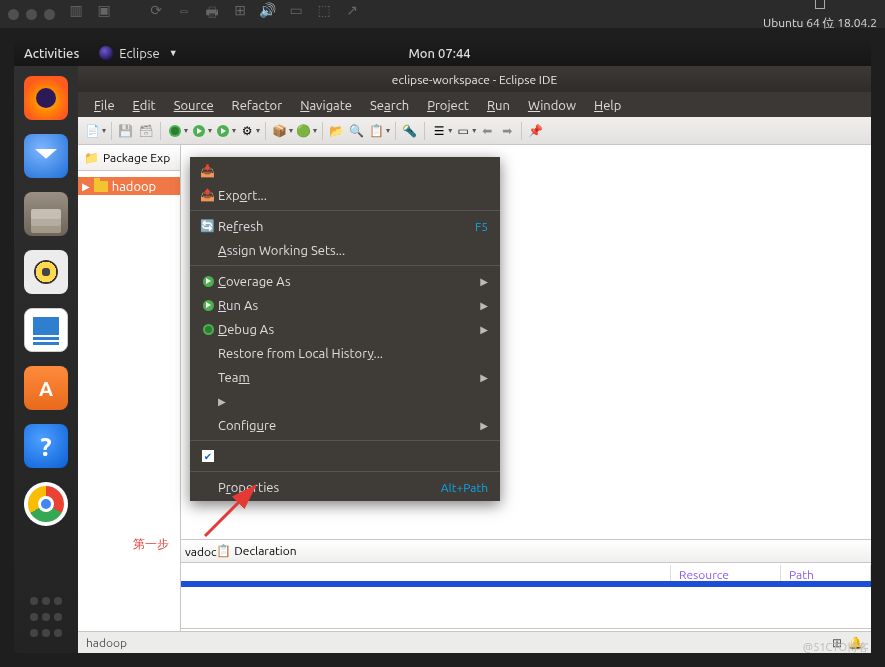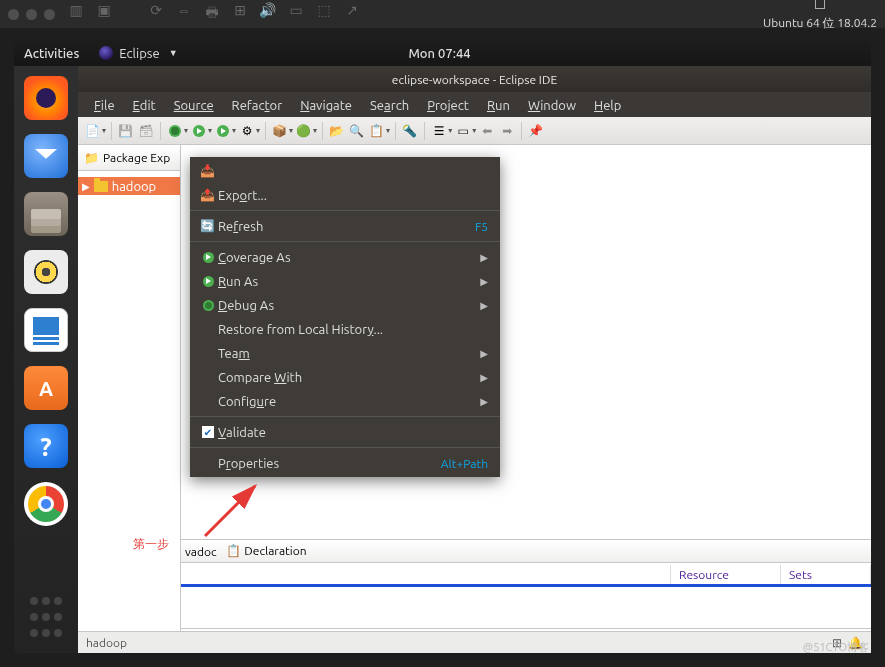--- a/index.html
+++ b/index.html
@@ -75,23 +75,23 @@
   .pkg-tree{flex:1;padding-top:6px;font-size:13px;}
   .tree-item{display:flex;align-items:center;gap:4px;padding:2px 4px;}
   .tree-item.selected{background:#f07746;color:#fff;}
   .tree-arrow{font-size:10px;}
   .folder-icon{width:14px;height:11px;background:#f4c430;border-radius:1px;position:relative;}
   .folder-icon::before{content:"";position:absolute;top:-3px;left:0;width:6px;height:3px;background:#f4c430;border-radius:1px 1px 0 0;}
 
   .annotation{position:absolute;left:55px;bottom:100px;color:#e53935;font-size:12px;font-family:"SimSun",serif;}
 
   .editor-area{flex:1;background:#fff;position:relative;}
-  .bottom-tabs{position:absolute;bottom:90px;right:0;left:0;height:24px;border-top:1px solid #c9c7c5;border-bottom:1px solid #c9c7c5;background:linear-gradient(#fff,#f0efee);display:flex;align-items:center;padding-left:4px;font-size:12px;gap:10px;}
+  .bottom-tabs{position:absolute;bottom:90px;right:0;left:0;height:24px;border-top:1px solid #c9c7c5;border-bottom:1px solid #c9c7c5;background:linear-gradient(#fff,#f0efee);display:flex;align-items:center;padding-left:4px;font-size:12px;}
   .bottom-table{position:absolute;bottom:24px;right:0;left:0;height:64px;border-bottom:1px solid #c9c7c5;}
-  .table-header{height:22px;display:flex;border-bottom:3px solid #1d4ed8;font-size:12px;color:#4c1d95;}
+  .table-header{height:22px;display:flex;border-bottom:6px solid #1d4ed8;font-size:12px;color:#8b5cf6;}
   .table-header div{padding:3px 8px;border-right:1px solid #ddd;}
   .th-desc{flex:1;}
   .th-res{width:110px;}
   .th-path{width:90px;}
 
   .statusbar{position:absolute;bottom:14px;left:78px;right:14px;height:22px;background:#ececeb;border-top:1px solid #c9c7c5;display:flex;align-items:center;padding:0 8px;font-size:12px;color:#555;}
   .statusbar .sep{margin:0 auto;}
 
   
   .context-menu{position:absolute;left:190px;top:157px;width:310px;background:#3f3c38;color:#ddd;font-size:13px;
@@ -248,21 +248,21 @@
 
     <div class="editor-area">
       <div class="bottom-tabs">
         <span><span>vadoc</span></span>
         <span>📋 <span>Declaration</span></span>
       </div>
       <div class="bottom-table">
         <div class="table-header">
           <div class="th-desc"></div>
           <div class="th-res">Resource</div>
-          <div class="th-path">Sets</div>
+          <div class="th-path">Path</div>
         </div>
       </div>
     </div>
   </div>
 </div>
 
 <div class="statusbar">
   <span>hadoop</span>
   <span class="sep"></span>
   <span style="margin-right:6px">⊞</span>
@@ -276,20 +276,24 @@
   <div class="menu-item">
     <span class="menu-icon">📤</span>
     <span class="menu-label">Exp<u>o</u>rt...</span>
   </div>
   <div class="menu-sep"></div>
   <div class="menu-item">
     <span class="menu-icon">🔄</span>
     <span class="menu-label">Re<u>f</u>resh</span>
     <span class="menu-shortcut">F5</span>
   </div>
+  <div class="menu-item">
+    <span class="menu-icon"></span>
+      <span class="menu-label"><u>A</u>ssign Working Sets...</span>
+  </div>
   <div class="menu-sep"></div>
   <div class="menu-item">
     <span class="menu-icon">
         <span class="run-ball" style="width:11px;height:11px"></span>
       </span>
     <span class="menu-label"><u>C</u>overage As</span>
       <span class="menu-arrow">▶</span>
   </div>
   <div class="menu-item">
     <span class="menu-icon">
@@ -309,34 +313,32 @@
     <span class="menu-icon"></span>
       <span class="menu-label">Restore from Local Histor<u>y</u>...</span>
   </div>
   <div class="menu-item">
     <span class="menu-icon"></span>
       <span class="menu-label">Tea<u>m</u></span>
       <span class="menu-arrow">▶</span>
   </div>
   <div class="menu-item">
     <span class="menu-icon"></span>
-      <span class="menu-label">Compare <u>W</u>ith</span>
       <span class="menu-arrow">▶</span>
   </div>
   <div class="menu-item">
     <span class="menu-icon"></span>
       <span class="menu-label">Config<u>u</u>re</span>
       <span class="menu-arrow">▶</span>
   </div>
   <div class="menu-sep"></div>
   <div class="menu-item">
     <span class="menu-icon">
         <span class="chk">✔</span>
       </span>
-    <span class="menu-label"><u>V</u>alidate</span>
   </div>
   <div class="menu-sep"></div>
   <div class="menu-item">
     <span class="menu-icon"></span>
     <span class="menu-label">P<u>r</u>operties</span>
     <span class="menu-shortcut">Alt+Path</span>
   </div>
 </div>
 
 <svg class="red-arrow" width="80" height="70">

